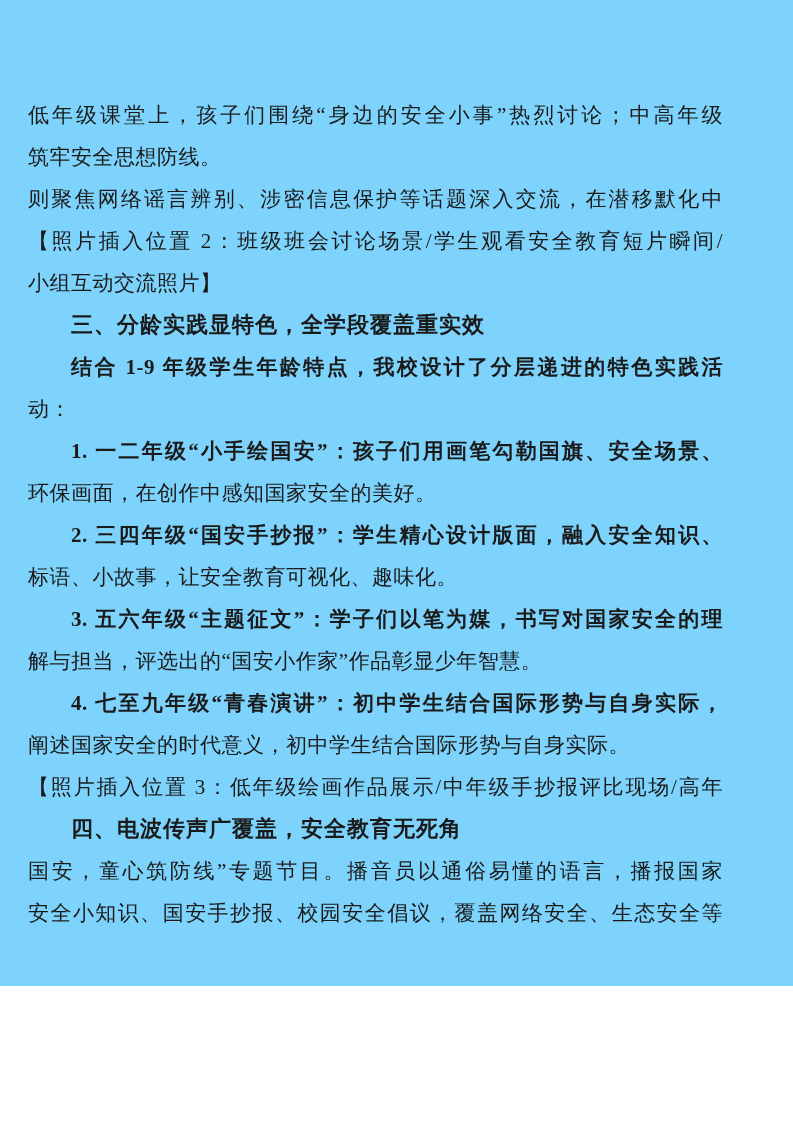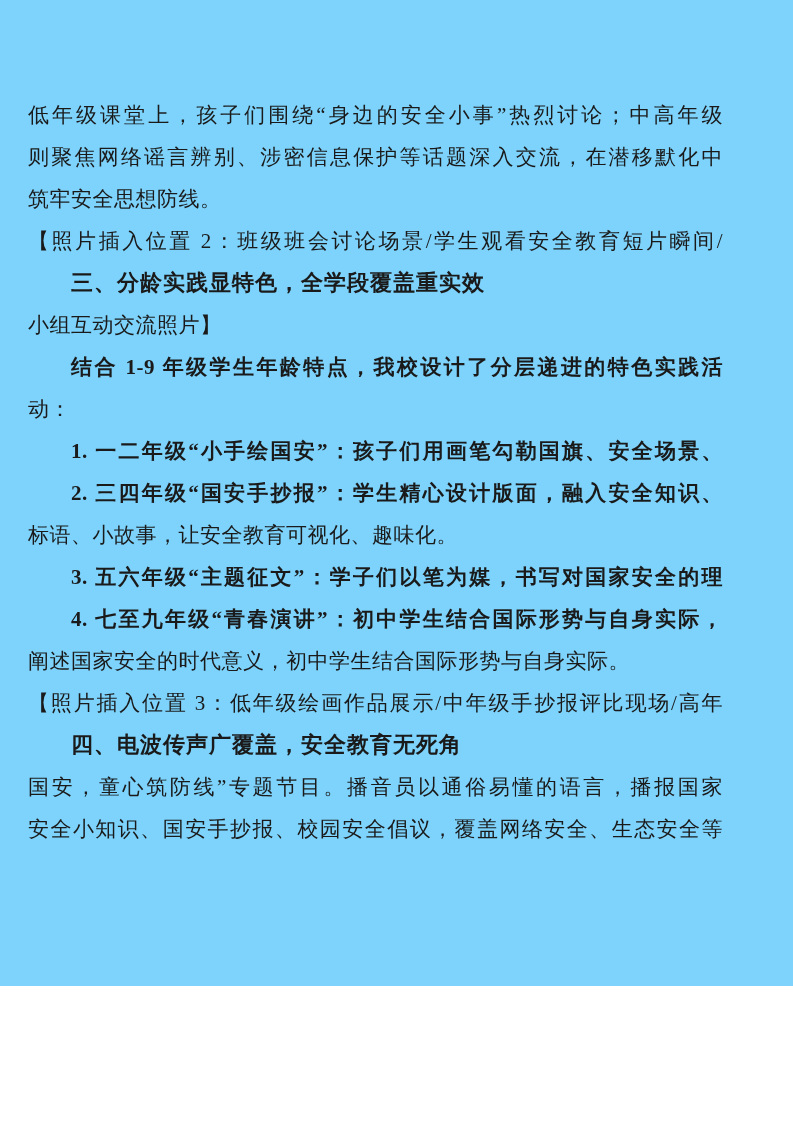--- a/index.html
+++ b/index.html
@@ -46,30 +46,32 @@
     letter-spacing: 1px;
     text-align: left;
     text-align-last: left;
   }
 </style>
 </head>
 <body>
 
 <div class="page">
   <div class="doc-line fill">低年级课堂上，孩子们围绕“身边的安全小事”热烈讨论；中高年级</div>
+  <div class="doc-line">筑牢安全思想防线。</div>
   <div class="doc-line fill">则聚焦网络谣言辨别、涉密信息保护等话题深入交流，在潜移默化中</div>
-  <div class="doc-line">筑牢安全思想防线。</div>
   <div class="doc-line fill">【照片插入位置 2：班级班会讨论场景/学生观看安全教育短片瞬间/</div>
+  <div class="doc-line">小组互动交流照片】</div>
   <div class="doc-line heading indent">三、分龄实践显特色，全学段覆盖重实效</div>
-  <div class="doc-line">小组互动交流照片】</div>
   <div class="doc-line fill indent">结合 1-9 年级学生年龄特点，我校设计了分层递进的特色实践活</div>
   <div class="doc-line">动：</div>
   <div class="doc-line fill indent">1. 一二年级“小手绘国安”：孩子们用画笔勾勒国旗、安全场景、</div>
+  <div class="doc-line">环保画面，在创作中感知国家安全的美好。</div>
   <div class="doc-line fill indent">2. 三四年级“国安手抄报”：学生精心设计版面，融入安全知识、</div>
   <div class="doc-line">标语、小故事，让安全教育可视化、趣味化。</div>
   <div class="doc-line fill indent">3. 五六年级“主题征文”：学子们以笔为媒，书写对国家安全的理</div>
+  <div class="doc-line">解与担当，评选出的“国安小作家”作品彰显少年智慧。</div>
   <div class="doc-line fill indent">4. 七至九年级“青春演讲”：初中学生结合国际形势与自身实际，</div>
   <div class="doc-line">阐述国家安全的时代意义，初中学生结合国际形势与自身实际。</div>
   <div class="doc-line fill">【照片插入位置 3：低年级绘画作品展示/中年级手抄报评比现场/高年</div>
   <div class="doc-line heading indent">四、电波传声广覆盖，安全教育无死角</div>
   <div class="doc-line fill">国安，童心筑防线”专题节目。播音员以通俗易懂的语言，播报国家</div>
   <div class="doc-line fill">安全小知识、国安手抄报、校园安全倡议，覆盖网络安全、生态安全等</div>
 </div>
 
 </body></html>

